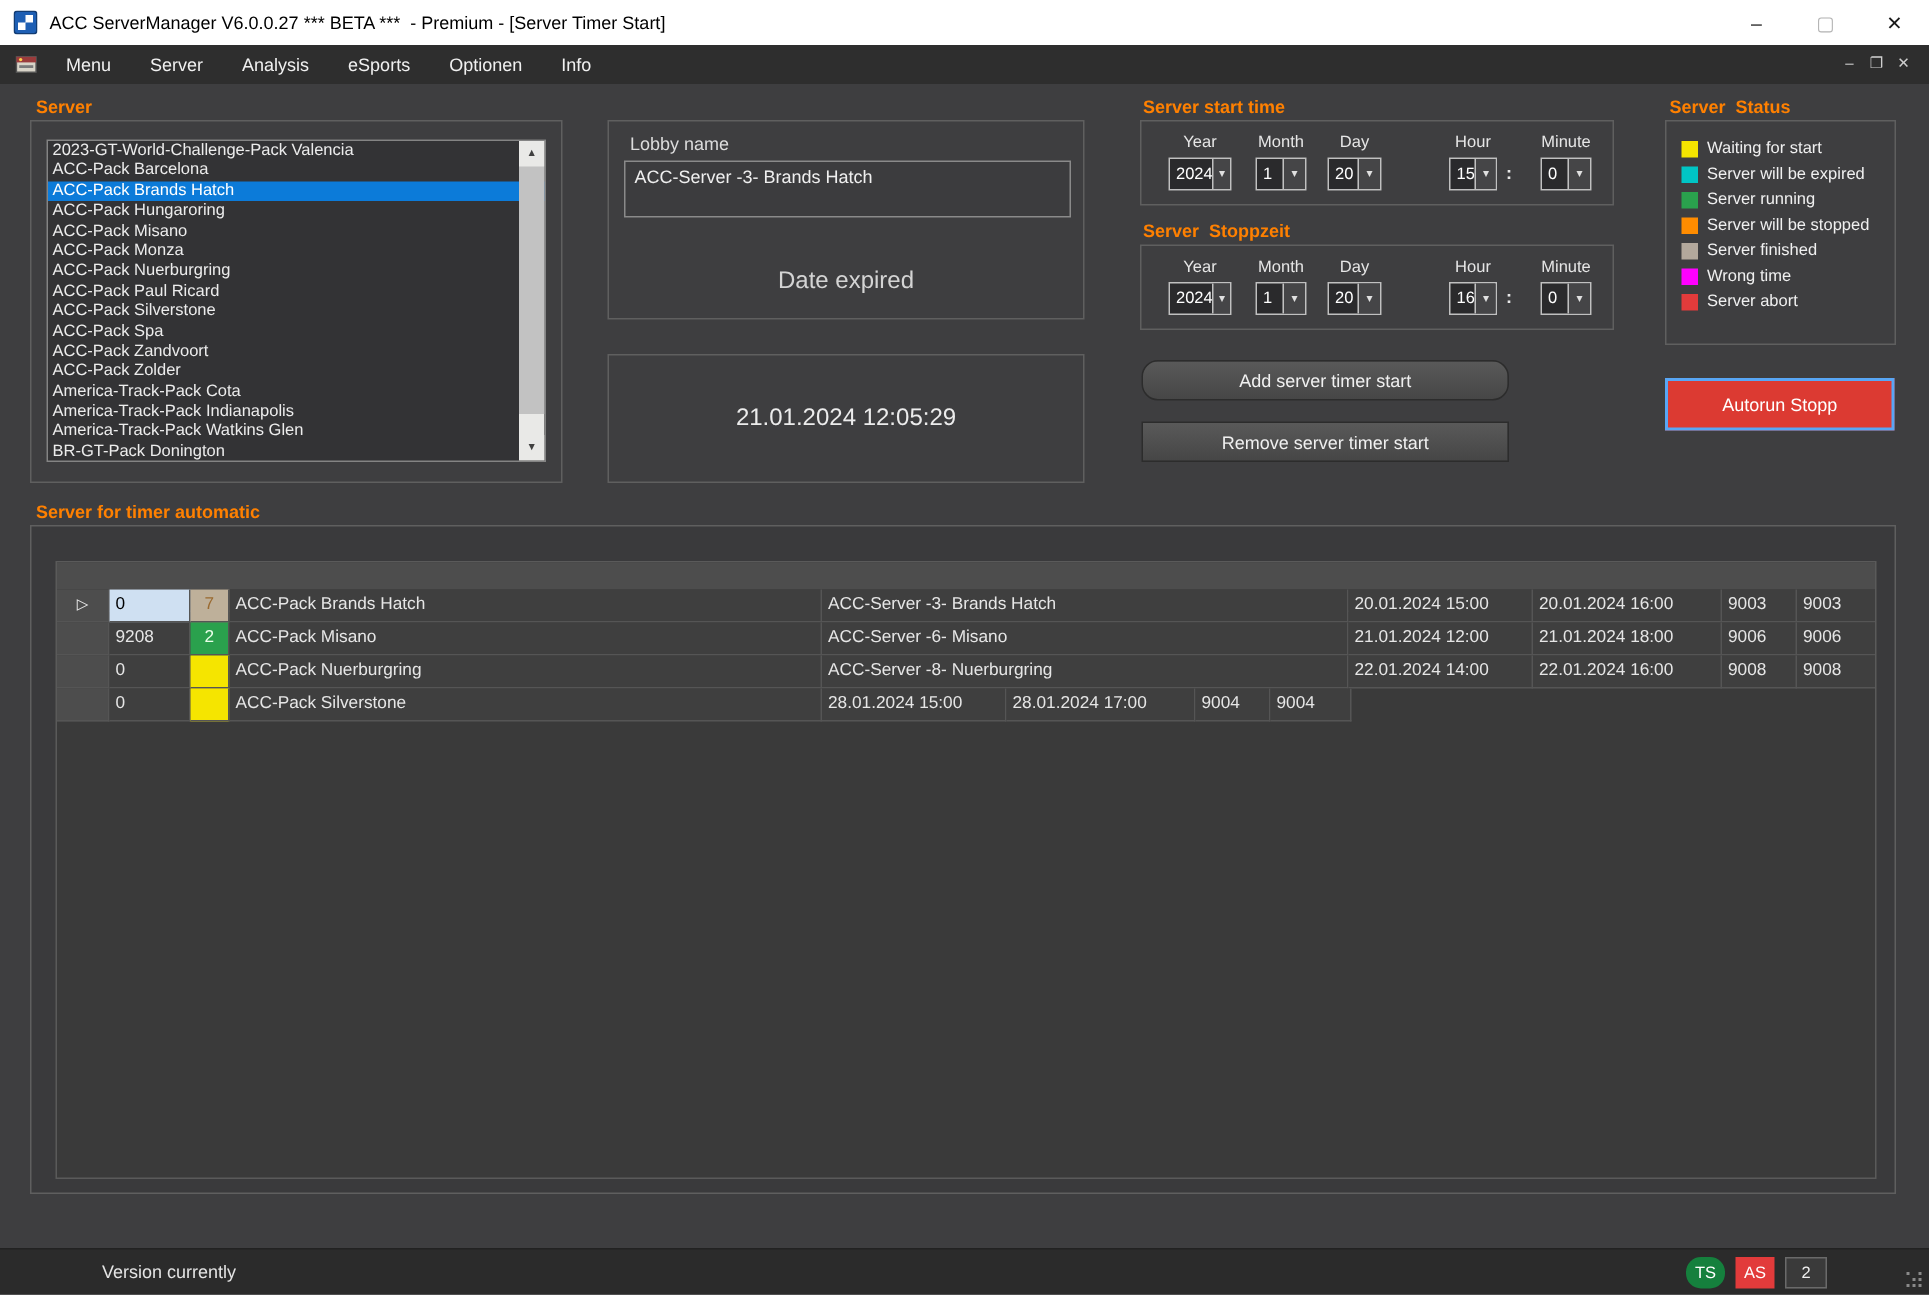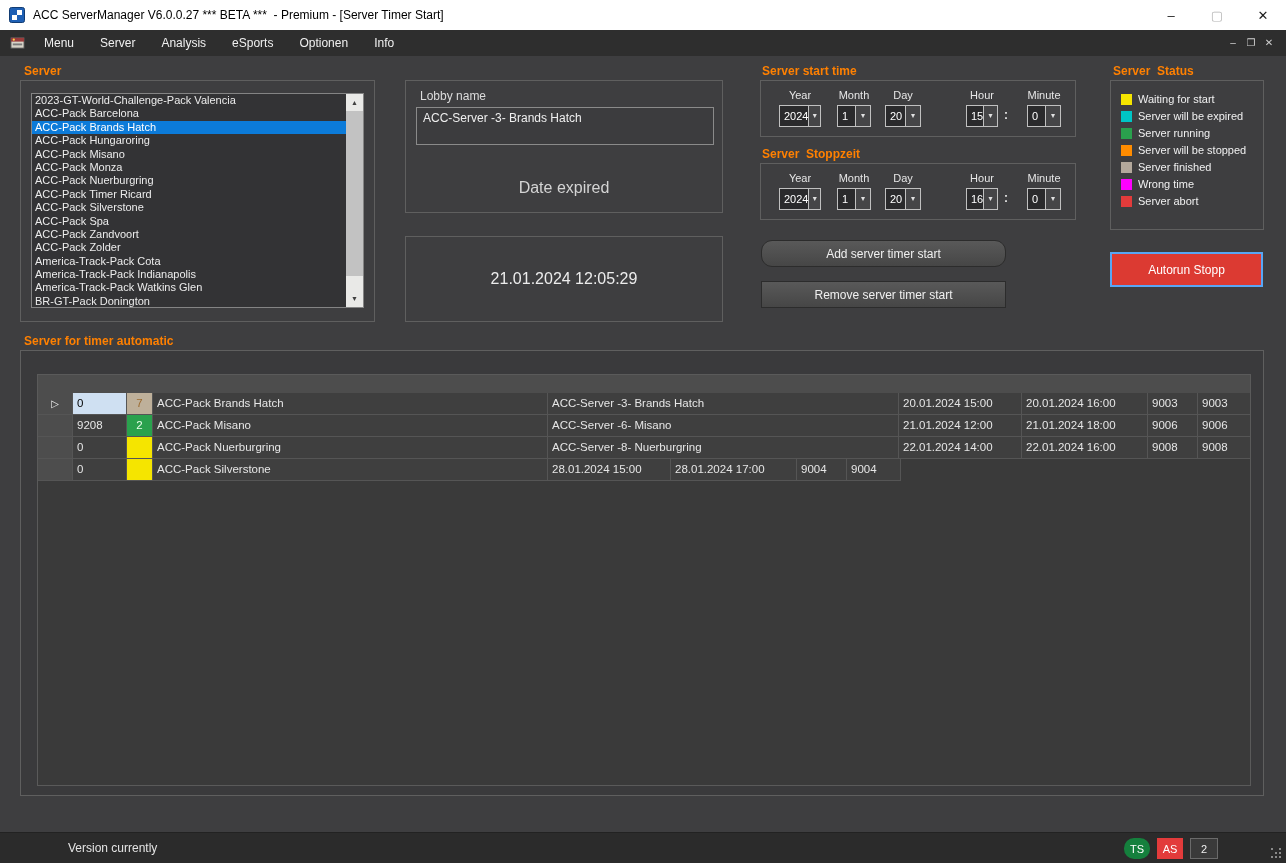--- a/index.html
+++ b/index.html
@@ -126,21 +126,21 @@
   <div class="group-label" style="left:24px; top:64px;">Server</div>
   <div class="box" id="server-box">
     <div id="server-list">
       <div class="list-item">2023-GT-World-Challenge-Pack Valencia</div>
         <div class="list-item">ACC-Pack Barcelona</div>
         <div class="list-item selected">ACC-Pack Brands Hatch</div>
         <div class="list-item">ACC-Pack Hungaroring</div>
         <div class="list-item">ACC-Pack Misano</div>
         <div class="list-item">ACC-Pack Monza</div>
         <div class="list-item">ACC-Pack Nuerburgring</div>
-        <div class="list-item">ACC-Pack Timer Ricard</div>
+        <div class="list-item">ACC-Pack Paul Ricard</div>
         <div class="list-item">ACC-Pack Silverstone</div>
         <div class="list-item">ACC-Pack Spa</div>
         <div class="list-item">ACC-Pack Zandvoort</div>
         <div class="list-item">ACC-Pack Zolder</div>
         <div class="list-item">America-Track-Pack Cota</div>
         <div class="list-item">America-Track-Pack Indianapolis</div>
         <div class="list-item">America-Track-Pack Watkins Glen</div>
         <div class="list-item">BR-GT-Pack Donington</div>
         <div class="scrollbar">
         <div class="sb-btn sb-up">▲</div>

